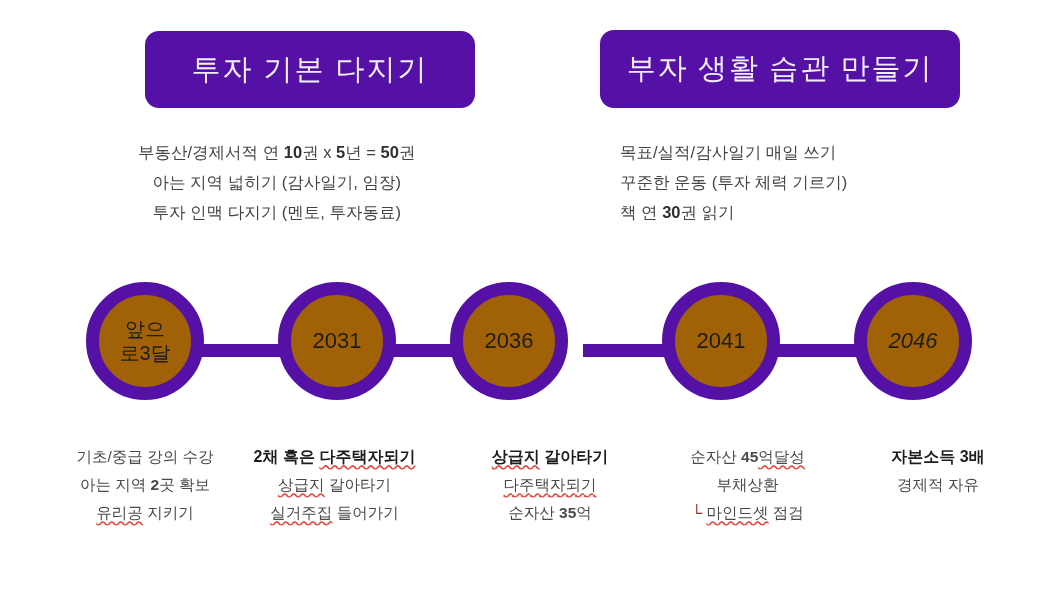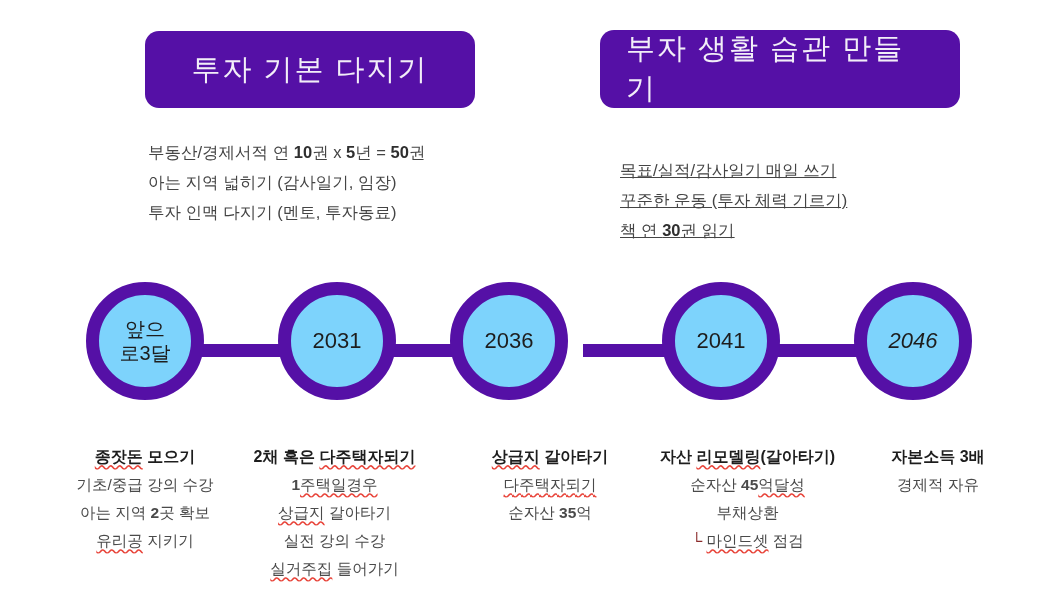--- a/index.html
+++ b/index.html
@@ -30,32 +30,32 @@
     align-items: center;
     justify-content: center;
     color: #f2eef8;
     font-size: 29px;
     letter-spacing: 2px;
     font-weight: 400;
     box-sizing: border-box;
     padding: 0 26px;
   }
   #banner-left  { left: 145px; top: 31px;  width: 330px; height: 77px; }
-  #banner-right { left: 600px; top: 30px;  width: 360px; height: 78px; }
+  #banner-right { left: 600px; top: 30px;  width: 360px; height: 78px; font-family: Liberation Serif, serif; }
 
   
   .note-block {
     position: absolute;
     font-size: 16.5px;
     line-height: 30px;
     color: #444444;
     white-space: nowrap;
   }
-  #notes-left  { left: 148px; top: 137px; }
-  #notes-right { left: 620px; top: 155px; text-decoration: underline; }
+  #notes-left  { left: 138px; top: 137px; text-align: center; }
+  #notes-right { left: 620px; top: 137px; }
   .note-line { display: block; }
   .note-line b { font-weight: bold; color: #2f2f2f; }
 
   
   #timeline {
     position: absolute;
     left: 0;
     top: 282px;
     width: 1050px;
     height: 135px;
@@ -66,21 +66,21 @@
     height: 13px;
     background: #5510A6;
   }
   .node {
     position: absolute;
     top: 0;
     width: 118px;
     height: 118px;
     border-radius: 50%;
     border: 13px solid #5510A6;
-    background: #7dd3fc;
+    background: #a16207;
     box-sizing: border-box;
     display: flex;
     align-items: center;
     justify-content: center;
     text-align: center;
   }
   .node-label {
     font-size: 22px;
     color: #1d1d1d;
     line-height: 26px;
@@ -163,42 +163,38 @@
       <span class="node-label">2041</span>
     </div>
 
     <div class="node" style="left:854px;font-style:italic;">
       <span class="node-label">2046</span>
     </div>
 
   </div>
 
   <div class="caption-col" id="caption-now" style="left:55px; width:180px;">
-    <span class="cap-line head"><span class="sp">종잣돈</span> 모으기</span>
     <span class="cap-line">기초/중급 강의 수강</span>
     <span class="cap-line">아는 지역 <b>2</b>곳 확보</span>
     <span class="cap-line"><span class="sp">유리공</span> 지키기</span>
   </div>
 
   <div class="caption-col" id="caption-2031" style="left:237px; width:195px;">
     <span class="cap-line head"><b>2</b>채 혹은 <span class="sp">다주택자되기</span></span>
-    <span class="cap-line"><b>1</b><span class="sp">주택일경우</span></span>
     <span class="cap-line"><span class="sp">상급지</span> 갈아타기</span>
-    <span class="cap-line">실전 강의 수강</span>
     <span class="cap-line"><span class="sp">실거주집</span> 들어가기</span>
   </div>
 
   <div class="caption-col" id="caption-2036" style="left:460px; width:180px;">
     <span class="cap-line head"><span class="sp">상급지</span> 갈아타기</span>
     <span class="cap-line"><span class="sp">다주택자되기</span></span>
     <span class="cap-line">순자산 <b>35</b>억</span>
   </div>
 
   <div class="caption-col" id="caption-2041" style="left:635px; width:225px;">
-    <span class="cap-line head">자산 <span class="sp">리모델링</span>(갈아타기)</span>
     <span class="cap-line">순자산 <b>45</b><span class="sp">억달성</span></span>
     <span class="cap-line">부채상환</span>
     <span class="cap-line"><span class="corner">└</span> <span class="sp">마인드셋</span> 점검</span>
   </div>
 
   <div class="caption-col" id="caption-2046" style="left:858px; width:160px;">
     <span class="cap-line head">자본소득 <b>3</b>배</span>
     <span class="cap-line">경제적 자유</span>
   </div>
 

